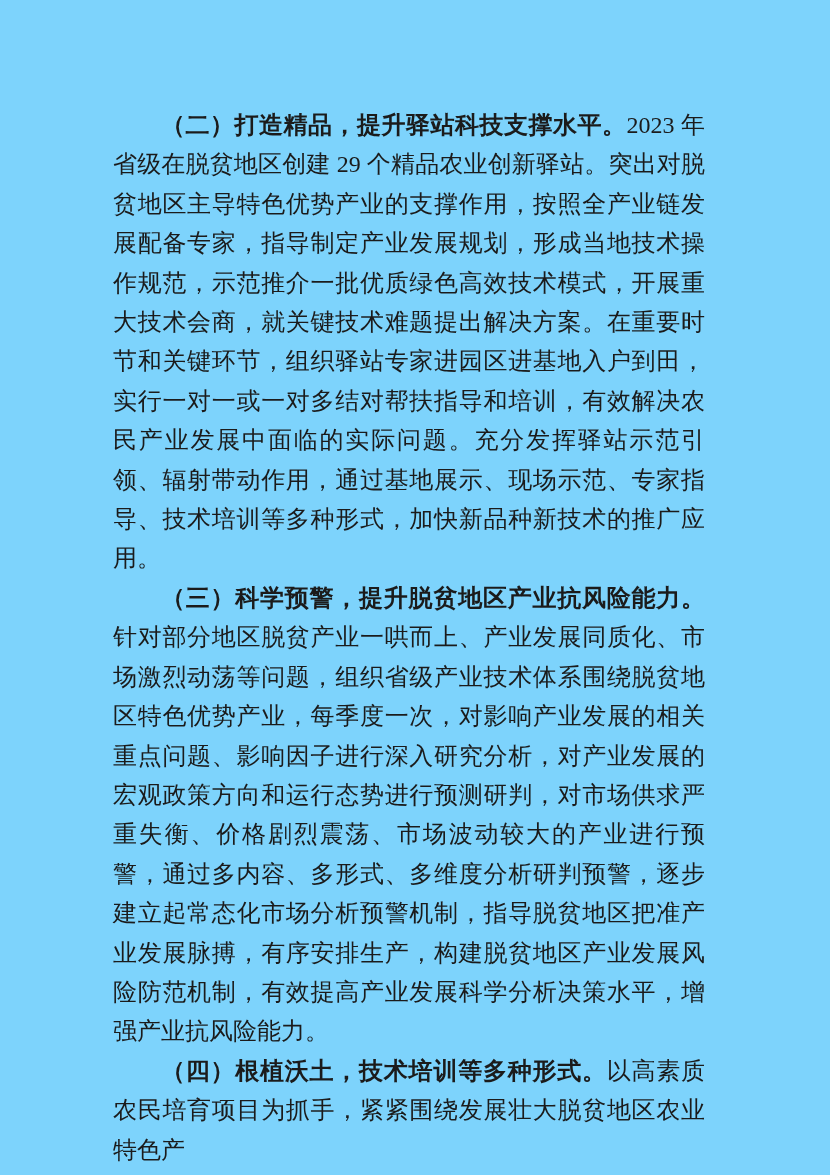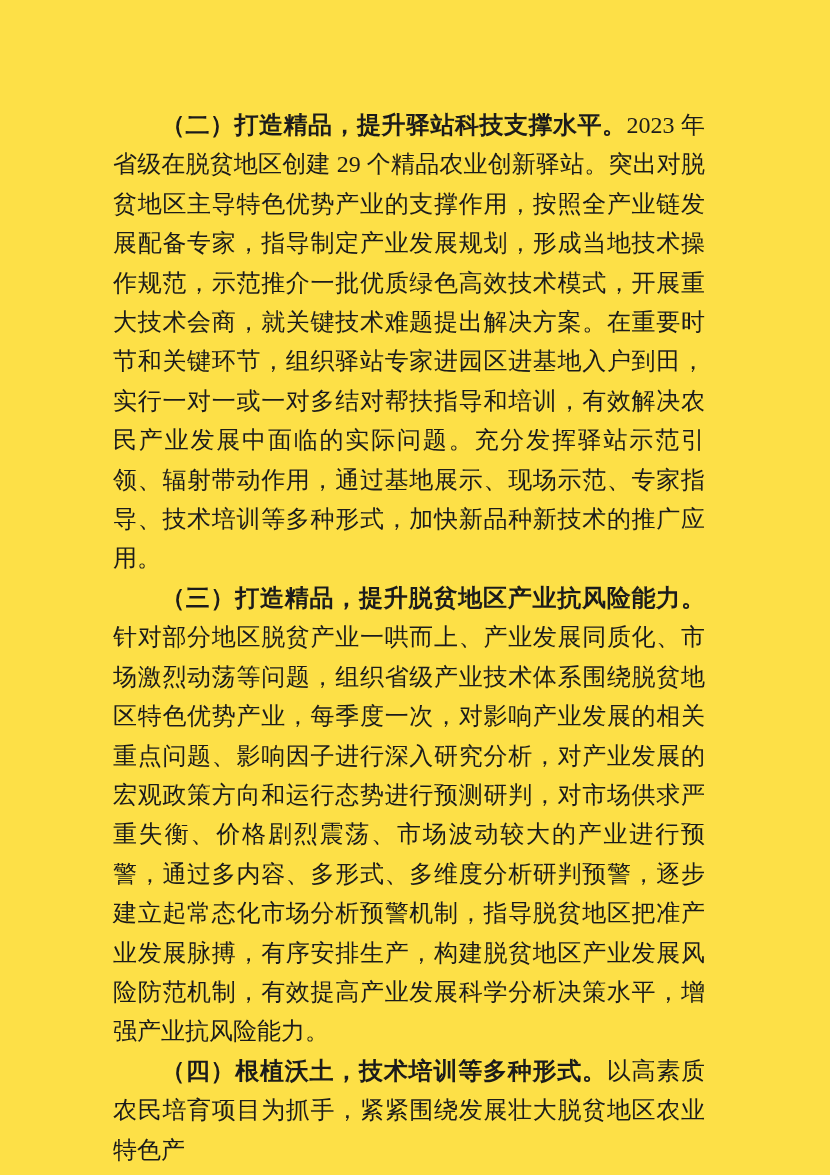--- a/index.html
+++ b/index.html
@@ -12,21 +12,21 @@
     background: #ffffff;
     position: relative;
     overflow: hidden;
   }
   .doc-page {
     position: absolute;
     left: 0;
     top: 0;
     width: 830px;
     height: 1175px;
-    background: #fde047;
+    background: #7dd3fc;
   }
   .doc-content {
     position: absolute;
     left: 113px;
     top: 106px;
     width: 592px;
     font-family: "Liberation Serif", "DejaVu Serif", serif;
     font-size: 24px;
     line-height: 39.4px;
     color: #1b1b1b;
@@ -44,16 +44,16 @@
   .para-body {
     font-weight: 400;
   }
 </style>
 </head>
 <body style="background: rgb(255, 255, 255);">
 
 <div class="doc-page">
   <div class="doc-content" style="color: rgb(27, 27, 27);">
     <p class="para"><span class="para-lead">（二）打造精品，提升驿站科技支撑水平。</span><span class="para-body">2023 年省级在脱贫地区创建 29 个精品农业创新驿站。突出对脱贫地区主导特色优势产业的支撑作用，按照全产业链发展配备专家，指导制定产业发展规划，形成当地技术操作规范，示范推介一批优质绿色高效技术模式，开展重大技术会商，就关键技术难题提出解决方案。在重要时节和关键环节，组织驿站专家进园区进基地入户到田，实行一对一或一对多结对帮扶指导和培训，有效解决农民产业发展中面临的实际问题。充分发挥驿站示范引领、辐射带动作用，通过基地展示、现场示范、专家指导、技术培训等多种形式，加快新品种新技术的推广应用。</span></p>
-    <p class="para"><span class="para-lead">（三）打造精品，提升脱贫地区产业抗风险能力。</span><span class="para-body">针对部分地区脱贫产业一哄而上、产业发展同质化、市场激烈动荡等问题，组织省级产业技术体系围绕脱贫地区特色优势产业，每季度一次，对影响产业发展的相关重点问题、影响因子进行深入研究分析，对产业发展的宏观政策方向和运行态势进行预测研判，对市场供求严重失衡、价格剧烈震荡、市场波动较大的产业进行预警，通过多内容、多形式、多维度分析研判预警，逐步建立起常态化市场分析预警机制，指导脱贫地区把准产业发展脉搏，有序安排生产，构建脱贫地区产业发展风险防范机制，有效提高产业发展科学分析决策水平，增强产业抗风险能力。</span></p>
+    <p class="para"><span class="para-lead">（三）科学预警，提升脱贫地区产业抗风险能力。</span><span class="para-body">针对部分地区脱贫产业一哄而上、产业发展同质化、市场激烈动荡等问题，组织省级产业技术体系围绕脱贫地区特色优势产业，每季度一次，对影响产业发展的相关重点问题、影响因子进行深入研究分析，对产业发展的宏观政策方向和运行态势进行预测研判，对市场供求严重失衡、价格剧烈震荡、市场波动较大的产业进行预警，通过多内容、多形式、多维度分析研判预警，逐步建立起常态化市场分析预警机制，指导脱贫地区把准产业发展脉搏，有序安排生产，构建脱贫地区产业发展风险防范机制，有效提高产业发展科学分析决策水平，增强产业抗风险能力。</span></p>
     <p class="para"><span class="para-lead">（四）根植沃土，技术培训等多种形式。</span><span class="para-body">以高素质农民培育项目为抓手，紧紧围绕发展壮大脱贫地区农业特色产</span></p>
   </div>
 </div>
 
 </body></html>

